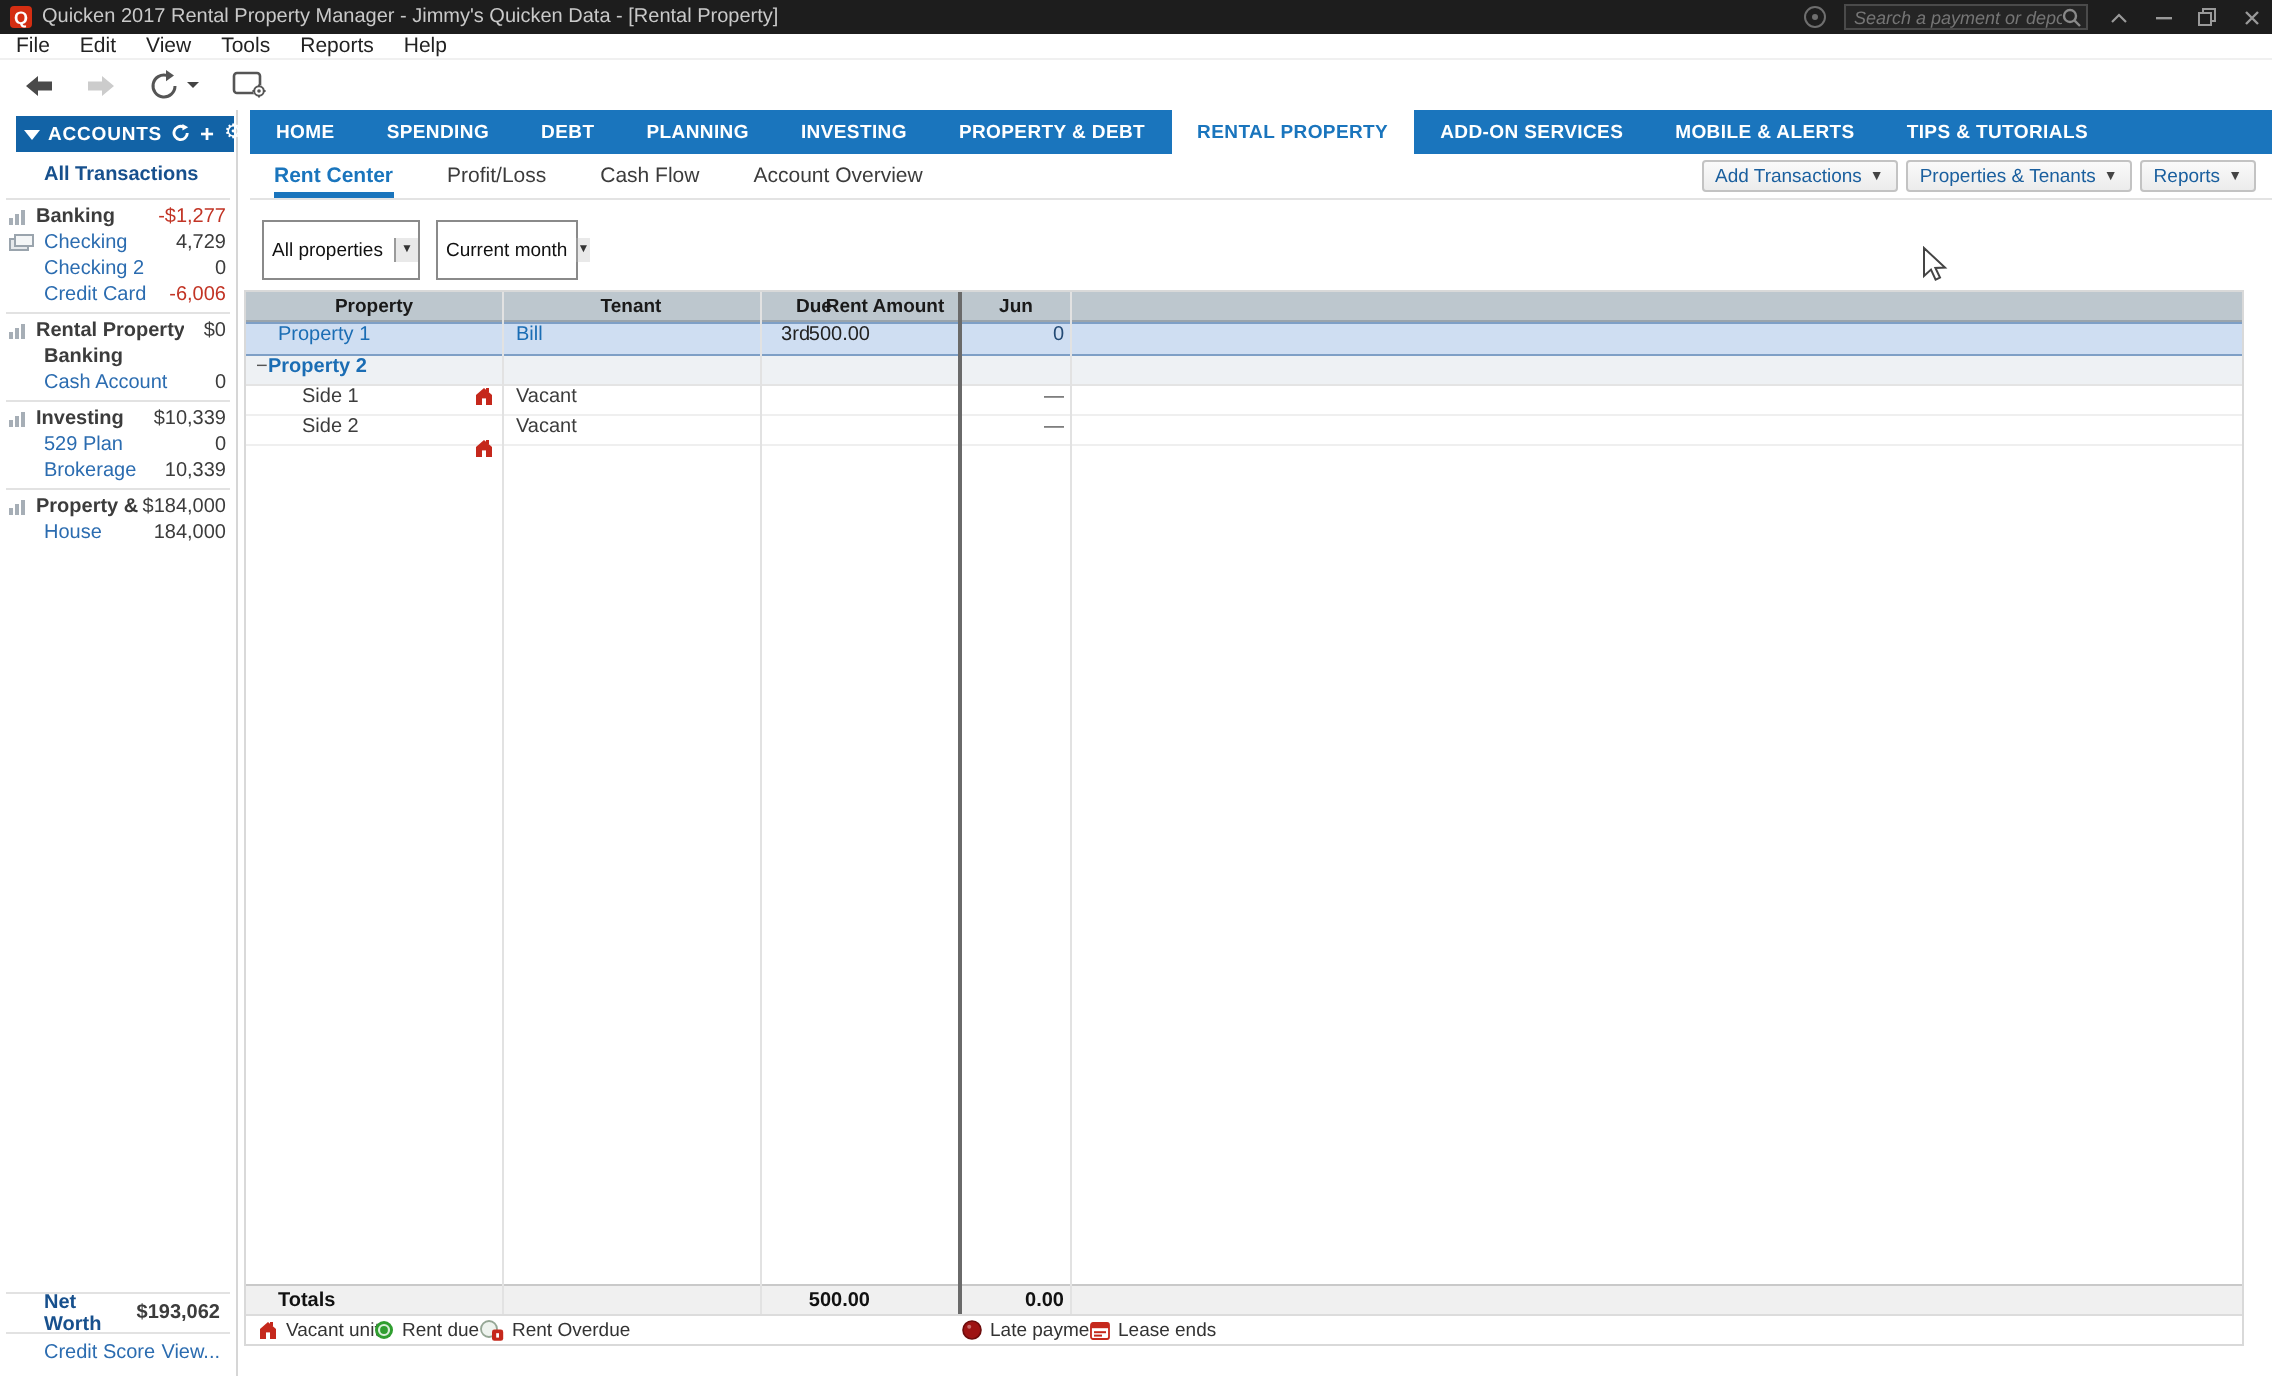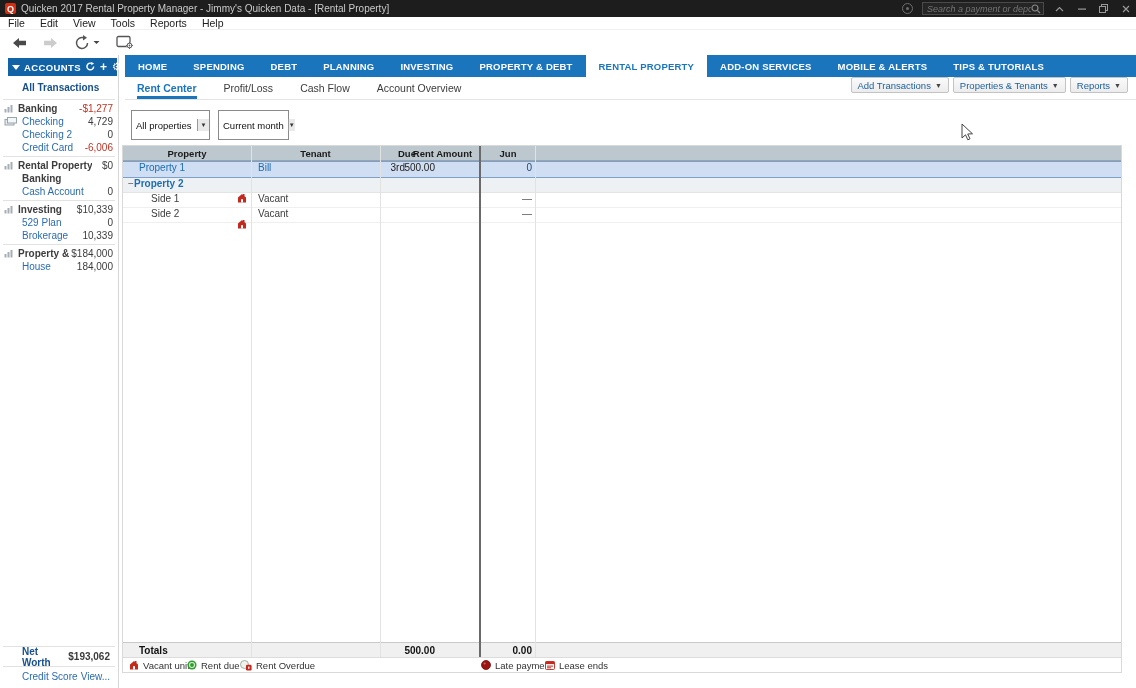--- a/index.html
+++ b/index.html
@@ -51,21 +51,21 @@
   .sb-bottom-row { height:15px; display:flex; align-items:center; font-size:10px; padding:0 8px 0 22px; }
   .sb-bottom-row .l { color:#17508d; font-weight:bold; }
   .sb-bottom-row .v { margin-left:auto; color:#3c3c3c; font-weight:bold; }
   .sb-bottom-row .v.link { color:#2b6cb0; font-weight:normal; }
 
   
   .main { flex:1; display:flex; flex-direction:column; min-width:0; }
   .tabbar { height:22px; background:#1a75bd; display:flex; margin-left:6px; }
   .tab { color:#fff; font-size:9.5px; font-weight:bold; letter-spacing:.2px; padding:0 13px; display:flex; align-items:center; white-space:nowrap; }
   .tab.active { background:#fff; color:#1a75bd; }
-  .subtab-row { height:23px; display:flex; padding-left:12px; border-bottom:1px solid #e3e3e3; margin-left:6px; }
+  .subtab-row { height:23px; display:flex; align-items:center; padding-left:12px; border-bottom:1px solid #e3e3e3; margin-left:6px; }
   .subtab { font-size:10.5px; color:#3c3c3c; margin-right:27px; height:22px; display:flex; align-items:center; border-bottom:3px solid transparent; padding-top:2px; }
   .subtab.active { color:#1a75bd; border-bottom-color:#1a75bd; font-weight:bold; }
   .actions { margin-left:auto; display:flex; gap:4px; padding-right:8px; }
   .act-btn { background:linear-gradient(#fafafa,#ececec); border:1px solid #c3c3c3; border-radius:2px; height:16px;
              font-size:9.5px; color:#1a5f9e; display:flex; align-items:center; padding:0 6px; gap:4px; }
   .act-btn .arr { color:#444; font-size:7px; }
 
   .content { flex:1; display:flex; flex-direction:column; padding:10px 14px 15px 3px; min-height:0; }
   .filters { display:flex; gap:8px; margin:0 0 5px 9px; }
   .combo { display:flex; align-items:center; border:1px solid #8a8a8a; height:30px; background:#fff; }

